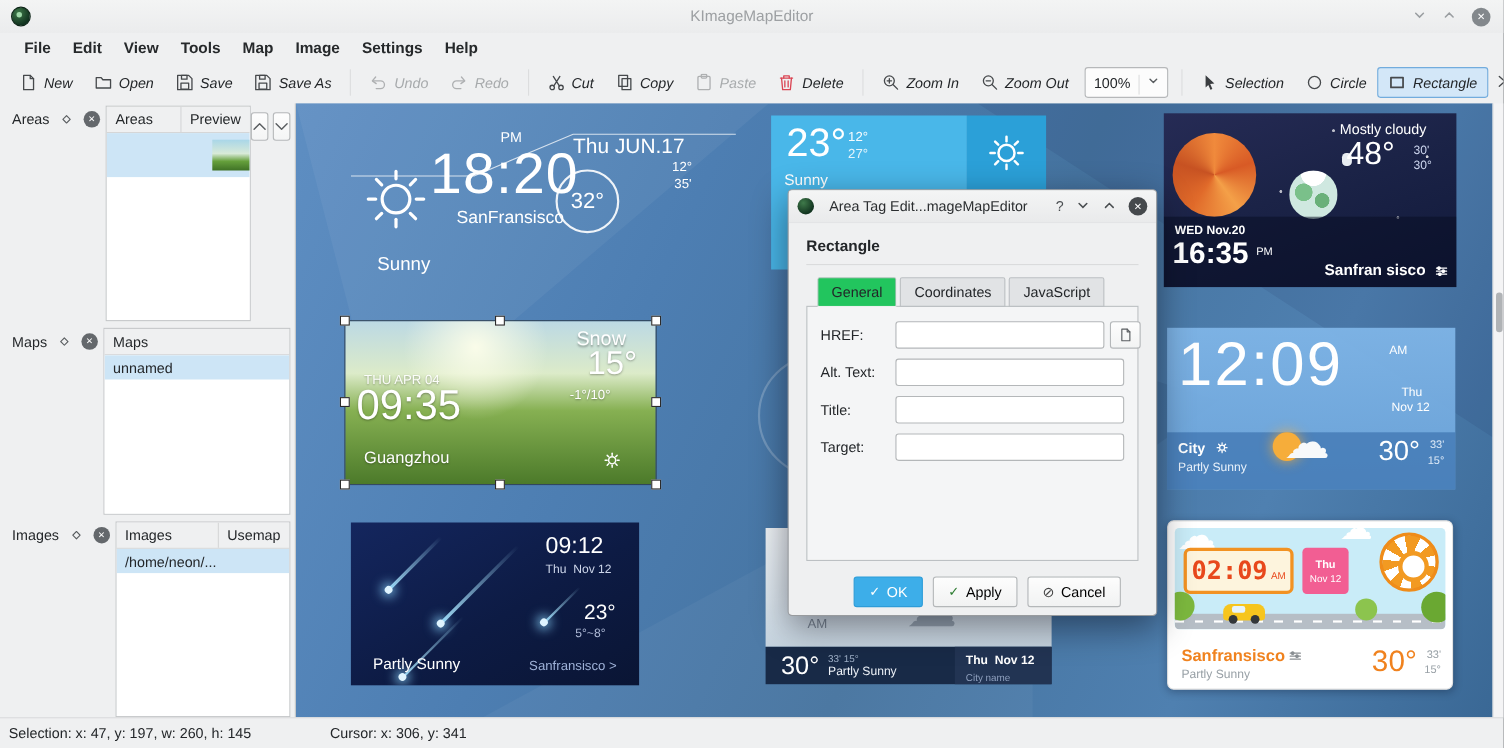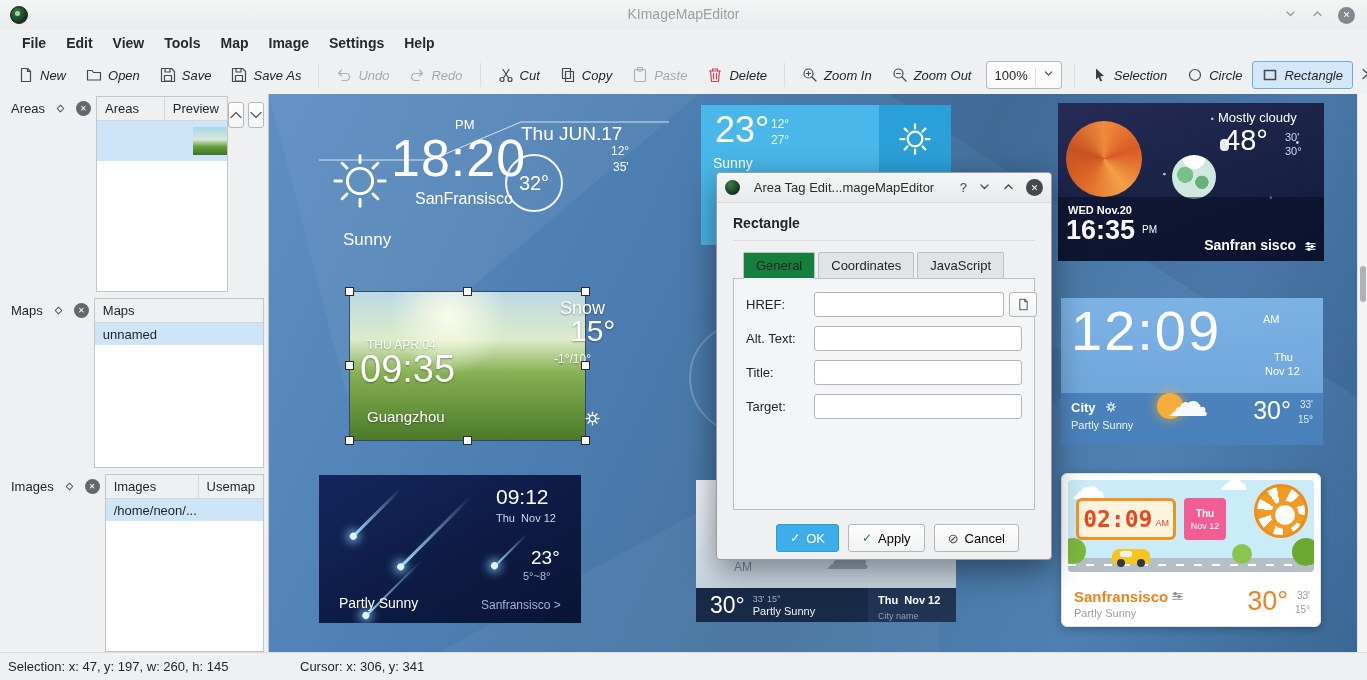--- a/index.html
+++ b/index.html
@@ -151,25 +151,25 @@
   .w3-lo { position:absolute; left:227px; top:42px; font-size:11px; color:#cfd8f0; }
   .w3-bottom { position:absolute; left:0; top:94px; width:100%; height:64px;
     background:rgba(8,14,34,.52); }
   .w3-date { position:absolute; left:10px; top:7px; font-size:11px; font-weight:bold; }
   .w3-time { position:absolute; left:8px; top:18px; font-size:27px; font-weight:bold; }
   .w3-pm { position:absolute; left:84px; top:27px; font-size:10px; }
   .w3-city { position:absolute; right:28px; bottom:8px; font-size:14px; font-weight:bold; }
   .w3-adjust { position:absolute; right:8px; bottom:9px; }
 
   
-  .w4 { left:45px; top:198px; width:235px; height:148px; color:#fff;
+  .w4 { left:45px; top:198px; width:282px; height:148px; color:#fff;
     outline:1px solid rgba(25,25,25,.55);
     background:
       radial-gradient(circle at 42% 16%, rgba(255,255,235,.9), transparent 32%),
-      linear-gradient(180deg,#bcd9e4 0%,#dcebc9 32%,#86b052 55%,#4c7a2a 100%); margin-left: 36px; }
+      linear-gradient(180deg,#bcd9e4 0%,#dcebc9 32%,#86b052 55%,#4c7a2a 100%); }
   .w4 span { text-shadow:0 1px 2px rgba(0,0,0,.35); }
   .w4-cond { position:absolute; left:210px; top:6px; font-size:18px; }
   .w4-temp { position:absolute; left:220px; top:22px; font-size:30px; font-weight:300; }
   .w4-range { position:absolute; left:204px; top:60px; font-size:12px; }
   .w4-date { position:absolute; left:17px; top:46px; font-size:12px; opacity:.92; }
   .w4-time { position:absolute; left:10px; top:56px; font-size:38px; font-weight:300; }
   .w4-city { position:absolute; left:17px; top:116px; font-size:15px; }
   .w4-gear { position:absolute; left:234px; top:118px; width:17px; height:17px; }
   .handle { position:absolute; width:9px; height:9px; background:#fff; border:1px solid #2b2b2b; z-index:6; }
   .h-nw{left:-5px;top:-5px;} .h-n{left:calc(50% - 5px);top:-5px;} .h-ne{right:-5px;top:-5px;}
@@ -289,21 +289,21 @@
   .dialog-controls .chev path { stroke:#4a4e51; }
   .help-btn { font-size:13px; color:#4a4e51; }
   .dialog-close { width:17px; height:17px; border-radius:50%; background:#45494c; color:#fff;
     font-size:9px; display:flex; align-items:center; justify-content:center; }
   .dialog-body { padding:12px 16px 0; }
   .dialog-shape { font-weight:bold; font-size:14px; }
   .dialog-sep { height:1px; background:#dadbdc; margin:9px 0 10px; }
   .tabs { display:flex; margin-left:10px; position:relative; z-index:2; }
   .tab { padding:5px 12px; font-size:13px; border:1px solid #bcc0c3; background:#e1e3e5;
     border-radius:2px 2px 0 0; margin-right:3px; position:relative; top:1px; }
-  .tab.active { background:#15803d; border-bottom-color:#f4f5f6; }
+  .tab.active { background:#22c55e; border-bottom-color:#f4f5f6; }
   .tab-frame { position:relative; z-index:1; border:1px solid #bcc0c3; background:#f4f5f6;
     height:232px; padding:13px 12px; }
   .field-row { display:flex; align-items:center; margin-bottom:9px; }
   .field-label { width:68px; font-size:13px; flex:none; }
   .field-input { flex:1; height:25px; border:1px solid #b4b7b9; border-radius:3px; background:#fff;
     padding:0 6px; font-family:"Liberation Sans", sans-serif; font-size:13px; outline:none; }
   .browse-btn { width:28px; height:25px; margin-left:5px; border:1px solid #b4b7b9;
     border-radius:3px; background:linear-gradient(#fdfdfd,#f2f3f3); display:flex;
     align-items:center; justify-content:center; flex:none; }
   .dialog-buttons { display:flex; justify-content:flex-end; gap:9px; padding:14px 16px 0; }

